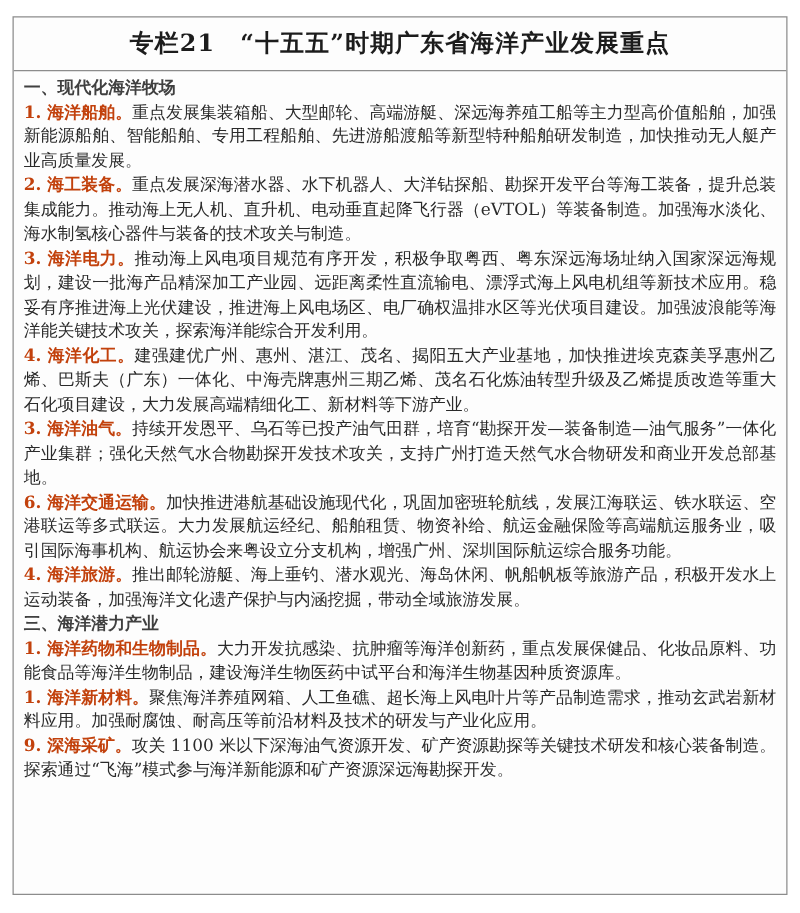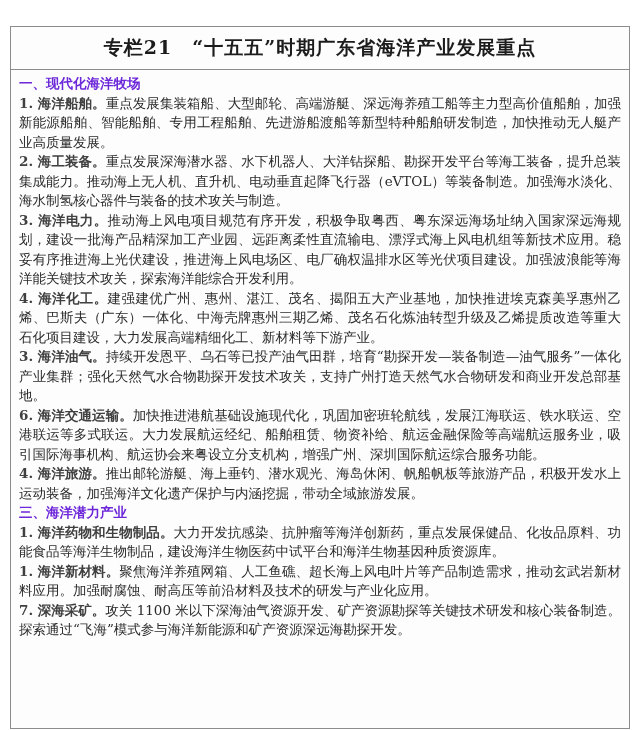--- a/index.html
+++ b/index.html
@@ -16,21 +16,21 @@
   }
   .page {
     position: relative;
     width: 640px;
     height: 730px;
     background: #ffffff;
   }
   .panel {
     position: absolute;
     left: 10px;
-    top: 26px;
+    top: 13px;
     width: 620px;
     height: 703px;
     box-sizing: border-box;
     border: 1px solid #8c8c8c;
     background: #fdfdfd;
   }
   .panel-title {
     height: 43px;
     box-sizing: border-box;
     border-bottom: 1px solid #8c8c8c;
@@ -46,28 +46,28 @@
   .panel-body {
     box-sizing: border-box;
     padding: 4px 8px 0 8px;
     font-size: 13.5px;
     line-height: 19.5px;
     text-align: justify;
     color: #2a2a2a;
   }
   .sec-heading {
     font-weight: bold;
-    color: #6d28d9;
+    color: #404040;
   }
   .para {
     margin: 0;
   }
   .lead {
     font-weight: bold;
-    color: #404040;
+    color: #c2410c;
   }
 </style>
 </head>
 <body>
 
 <div class="page">
   <div class="panel">
 
     <div class="panel-title">
       <span>专栏21　“十五五”时期广东省海洋产业发展重点</span>
@@ -81,17 +81,17 @@
       <p class="para"><span class="lead">2. 海工装备。</span><span>重点发展深海潜水器、水下机器人、大洋钻探船、勘探开发平台等海工装备，提升总装集成能力。推动海上无人机、直升机、电动垂直起降飞行器（eVTOL）等装备制造。加强海水淡化、海水制氢核心器件与装备的技术攻关与制造。</span></p>
       <p class="para"><span class="lead">3. 海洋电力。</span><span>推动海上风电项目规范有序开发，积极争取粤西、粤东深远海场址纳入国家深远海规划，建设一批海产品精深加工产业园、远距离柔性直流输电、漂浮式海上风电机组等新技术应用。稳妥有序推进海上光伏建设，推进海上风电场区、电厂确权温排水区等光伏项目建设。加强波浪能等海洋能关键技术攻关，探索海洋能综合开发利用。</span></p>
       <p class="para"><span class="lead">4. 海洋化工。</span><span>建强建优广州、惠州、湛江、茂名、揭阳五大产业基地，加快推进埃克森美孚惠州乙烯、巴斯夫（广东）一体化、中海壳牌惠州三期乙烯、茂名石化炼油转型升级及乙烯提质改造等重大石化项目建设，大力发展高端精细化工、新材料等下游产业。</span></p>
       <p class="para"><span class="lead">3. 海洋油气。</span><span>持续开发恩平、乌石等已投产油气田群，培育“勘探开发—装备制造—油气服务”一体化产业集群；强化天然气水合物勘探开发技术攻关，支持广州打造天然气水合物研发和商业开发总部基地。</span></p>
       <p class="para"><span class="lead">6. 海洋交通运输。</span><span>加快推进港航基础设施现代化，巩固加密班轮航线，发展江海联运、铁水联运、空港联运等多式联运。大力发展航运经纪、船舶租赁、物资补给、航运金融保险等高端航运服务业，吸引国际海事机构、航运协会来粤设立分支机构，增强广州、深圳国际航运综合服务功能。</span></p>
       <p class="para"><span class="lead">4. 海洋旅游。</span><span>推出邮轮游艇、海上垂钓、潜水观光、海岛休闲、帆船帆板等旅游产品，积极开发水上运动装备，加强海洋文化遗产保护与内涵挖掘，带动全域旅游发展。</span></p>
 
       <div class="sec-heading">三、海洋潜力产业</div>
       <p class="para"><span class="lead">1. 海洋药物和生物制品。</span><span>大力开发抗感染、抗肿瘤等海洋创新药，重点发展保健品、化妆品原料、功能食品等海洋生物制品，建设海洋生物医药中试平台和海洋生物基因种质资源库。</span></p>
       <p class="para"><span class="lead">1. 海洋新材料。</span><span>聚焦海洋养殖网箱、人工鱼礁、超长海上风电叶片等产品制造需求，推动玄武岩新材料应用。加强耐腐蚀、耐高压等前沿材料及技术的研发与产业化应用。</span></p>
-      <p class="para"><span class="lead">7. 深海采矿。</span><span>攻关 1100 米以下深海油气资源开发、矿产资源勘探等关键技术研发和核心装备制造。探索通过“飞海”模式参与海洋新能源和矿产资源深远海勘探开发。</span></p>
+      <p class="para"><span class="lead">9. 深海采矿。</span><span>攻关 1100 米以下深海油气资源开发、矿产资源勘探等关键技术研发和核心装备制造。探索通过“飞海”模式参与海洋新能源和矿产资源深远海勘探开发。</span></p>
 
     </div>
   </div>
 </div>
 
 </body></html>

